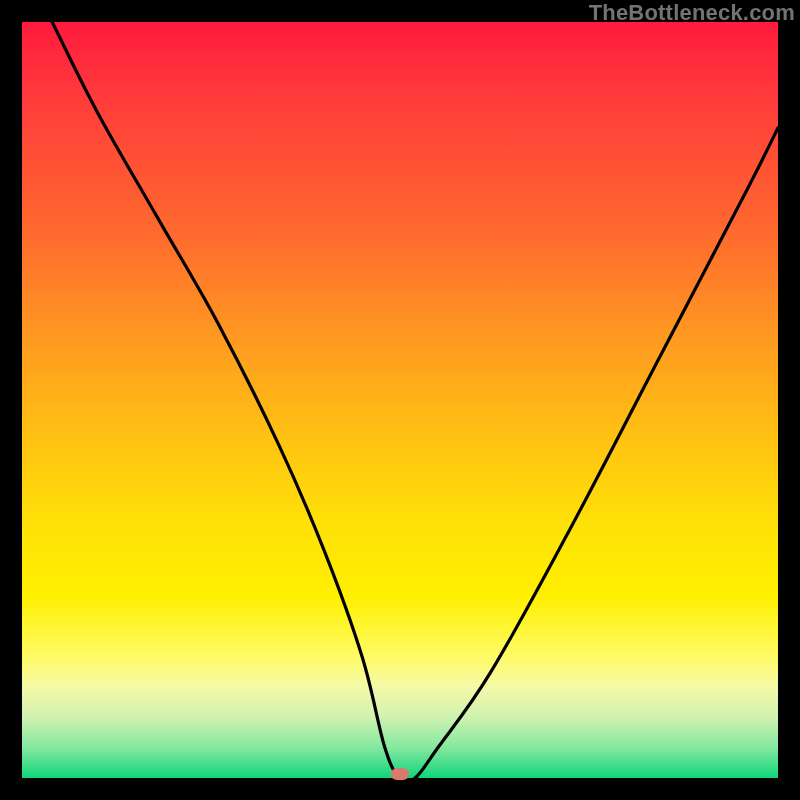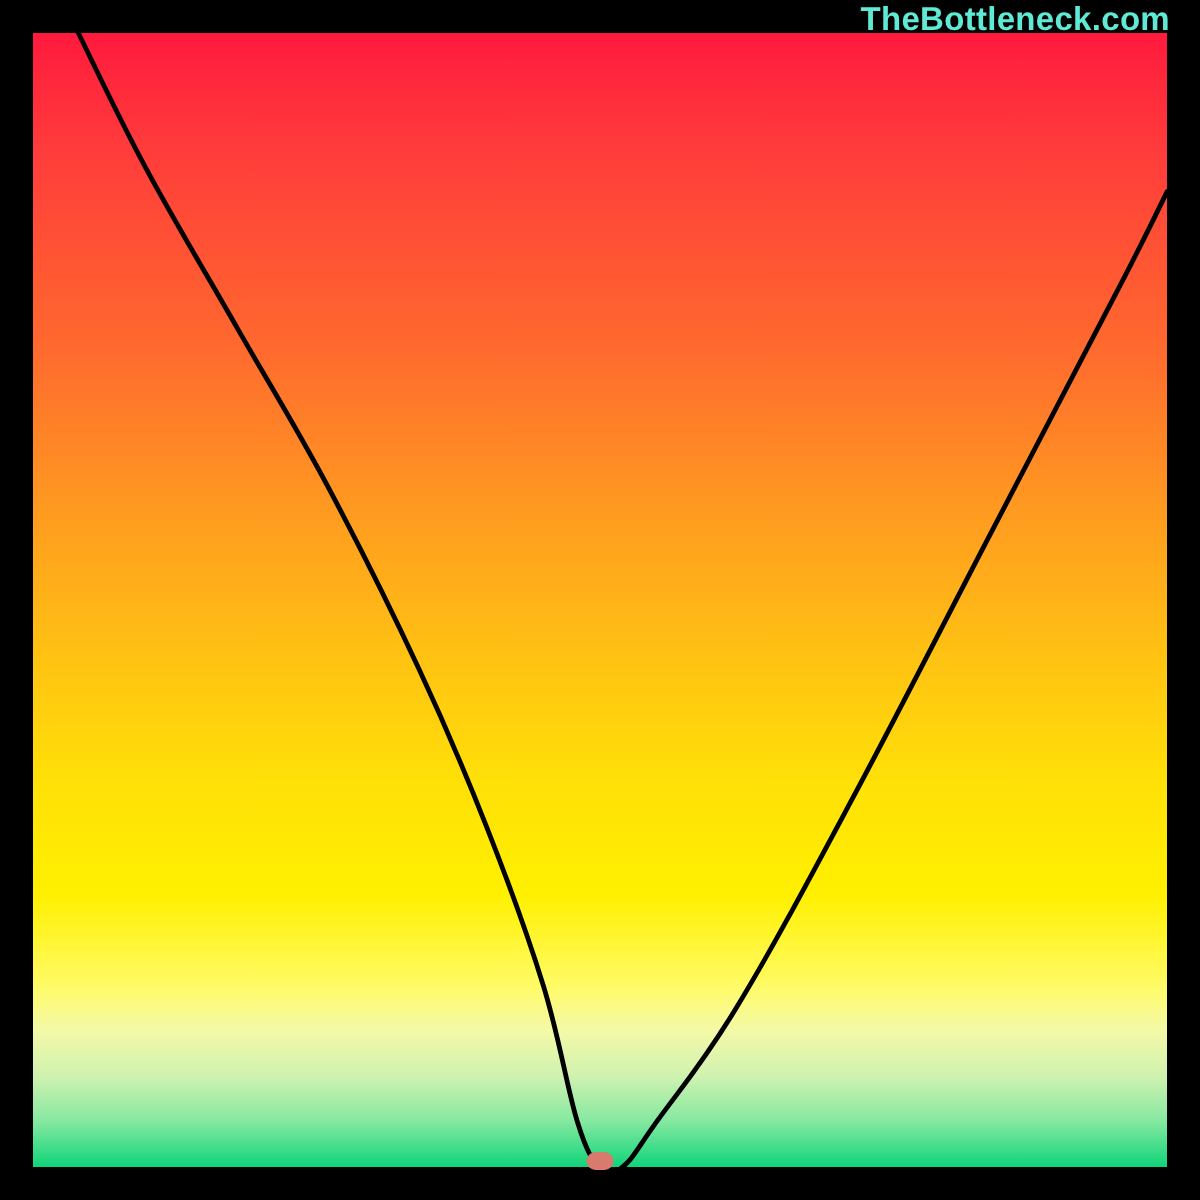--- a/index.html
+++ b/index.html
@@ -49,22 +49,22 @@
     position: absolute;
     width: 18px;
     height: 12px;
     background: #d87a6e;
     border-radius: 6px;
     transform: translate(-50%, -50%);
   }
   .watermark {
     position: absolute;
     top: 0;
-    right: 20px;
-    color: #5eead4;
+    right: 5px;
+    color: #737373;
     font-size: 22px;
     font-weight: bold;
     letter-spacing: 0.2px;
   }
 </style>
 </head>
 <body>
 
 <div class="frame">
   <div class="plot-area">

